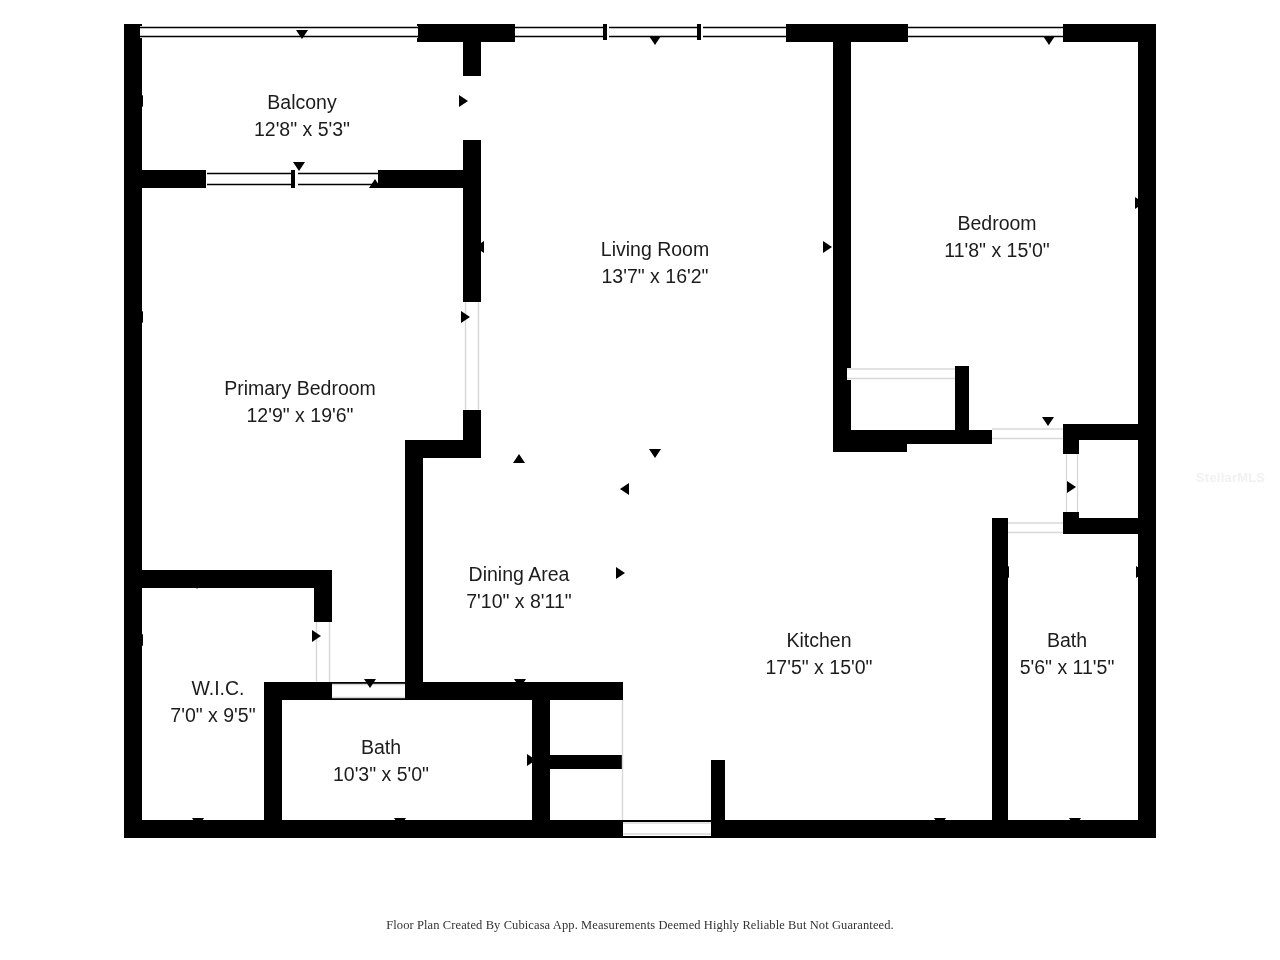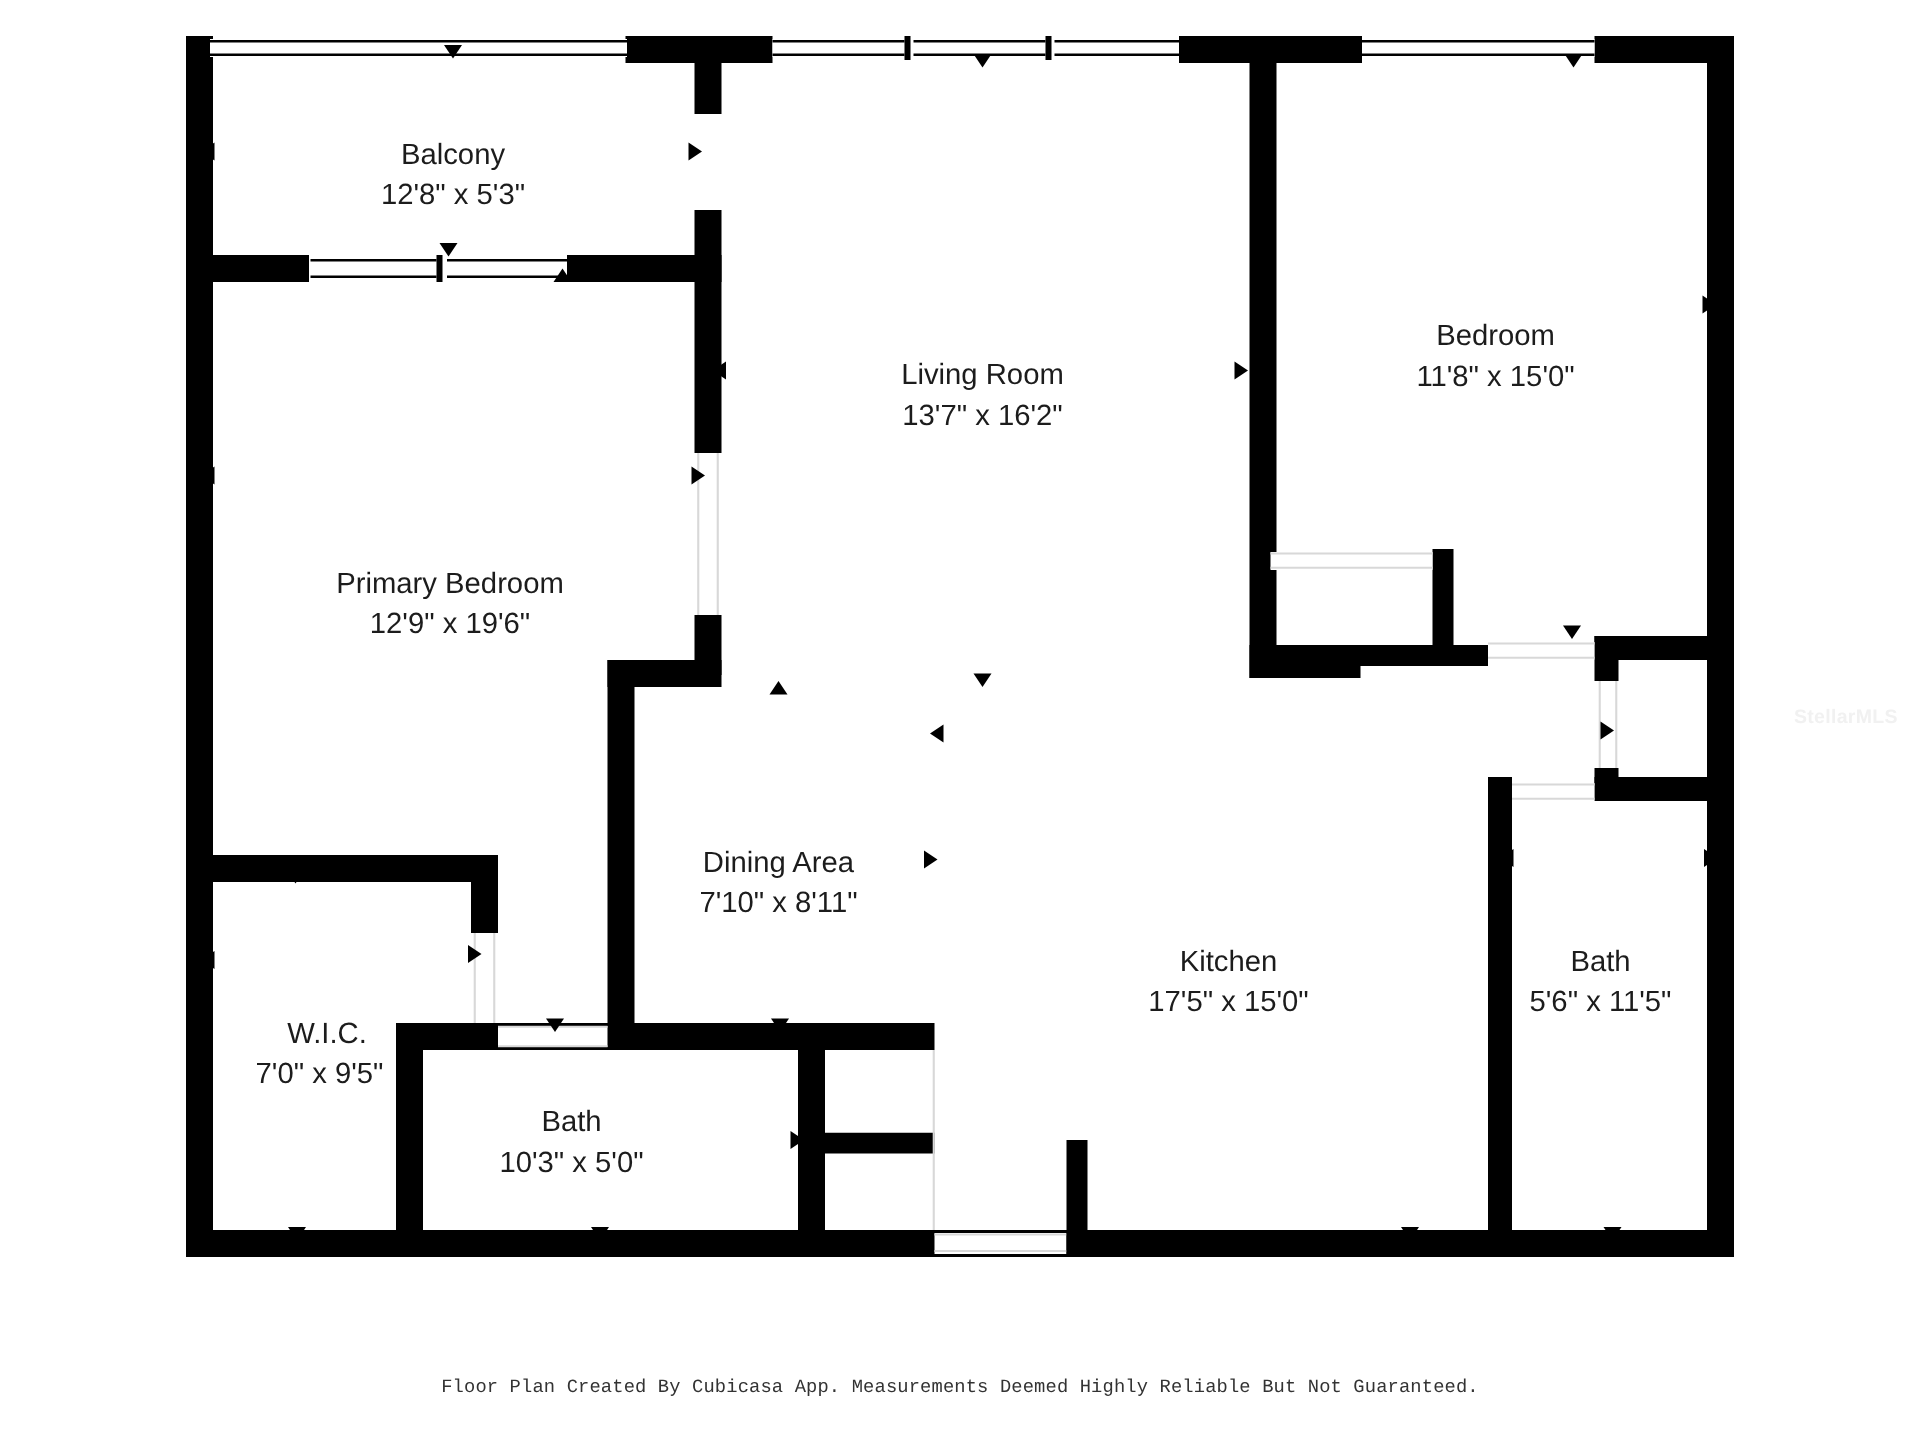--- a/index.html
+++ b/index.html
@@ -45,21 +45,21 @@
     fill: #1c1c1c;
     text-anchor: middle;
     dominant-baseline: middle;
   }
   .footer-note {
     position: absolute;
     left: 0;
     top: 918px;
     width: 1280px;
     text-align: center;
-    font-family: Liberation Mono, monospace;
+    font-family: Liberation Serif, serif;
     font-size: 12.5px;
     color: #333333;
     letter-spacing: 0.1px;
   }
   .watermark {
     position: absolute;
     left: 1196px;
     top: 470px;
     font-family: "Liberation Sans", sans-serif;
     font-size: 13px;

